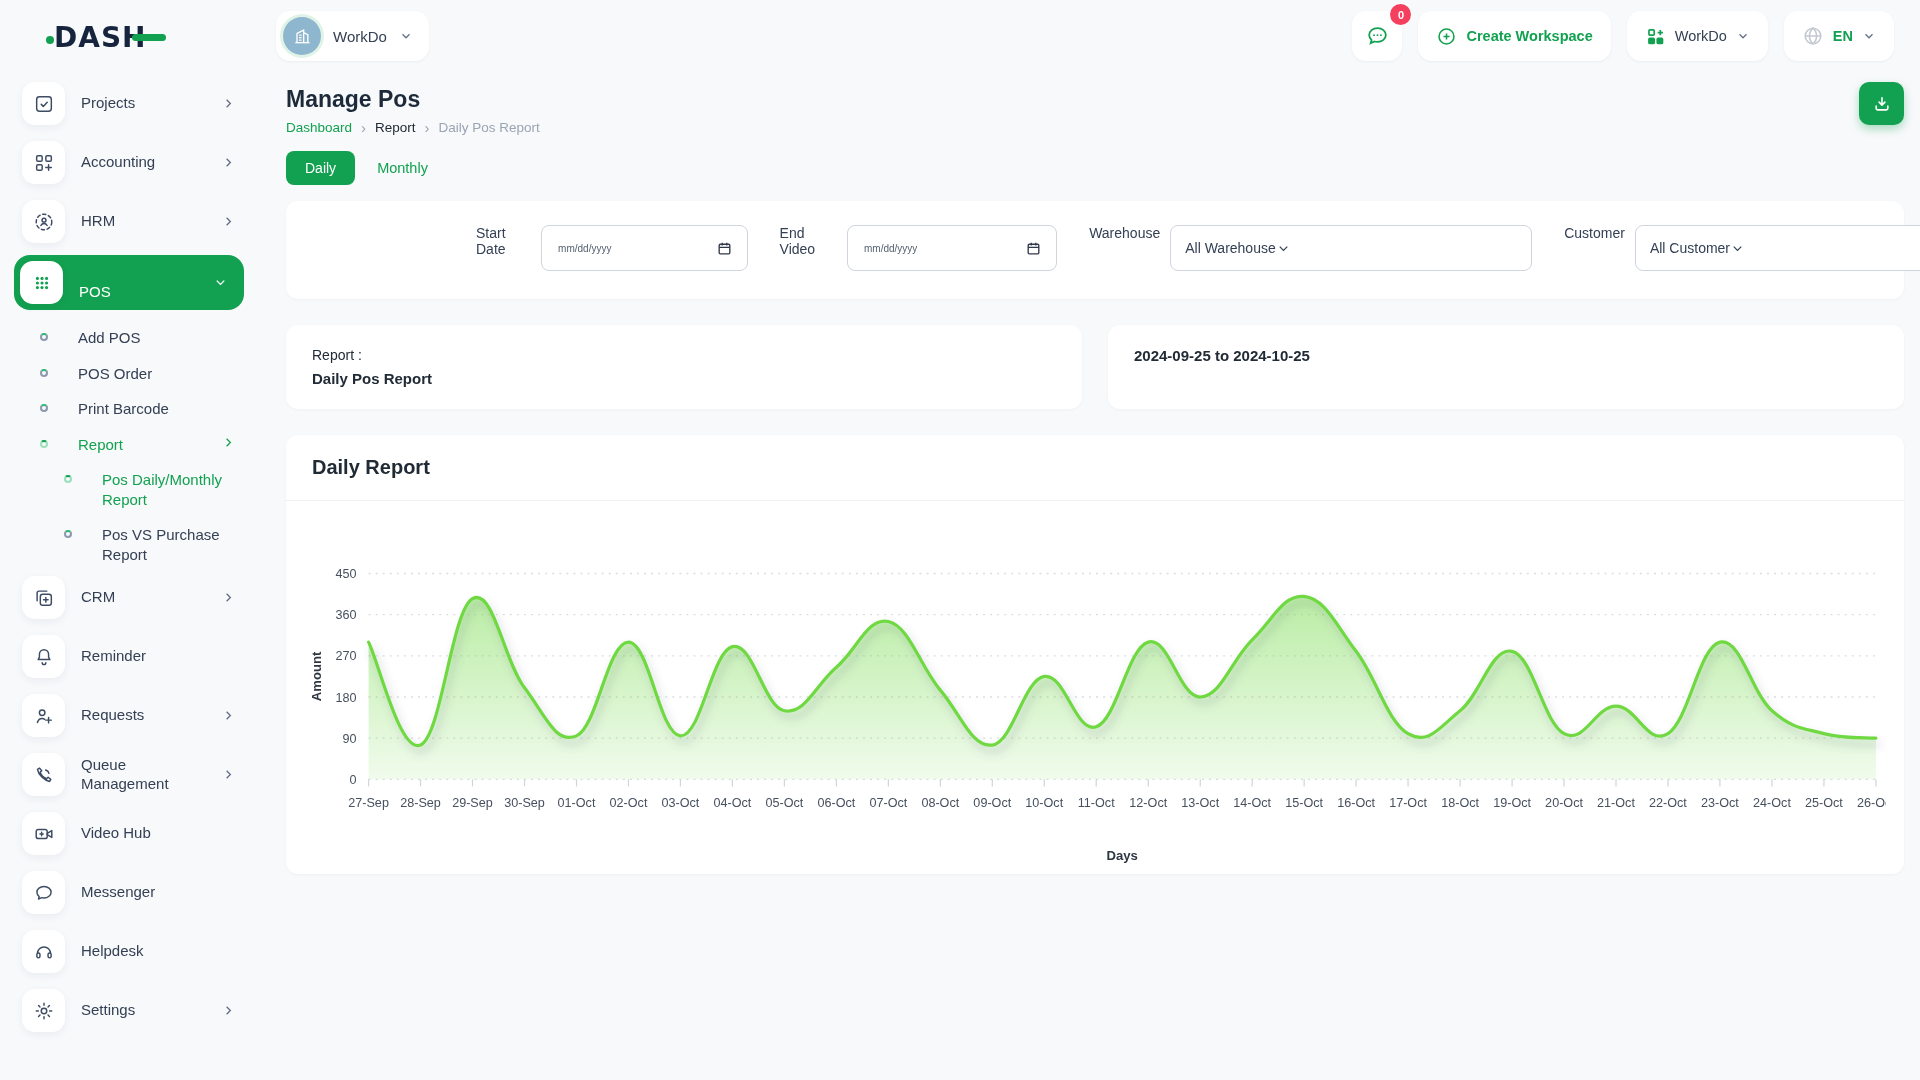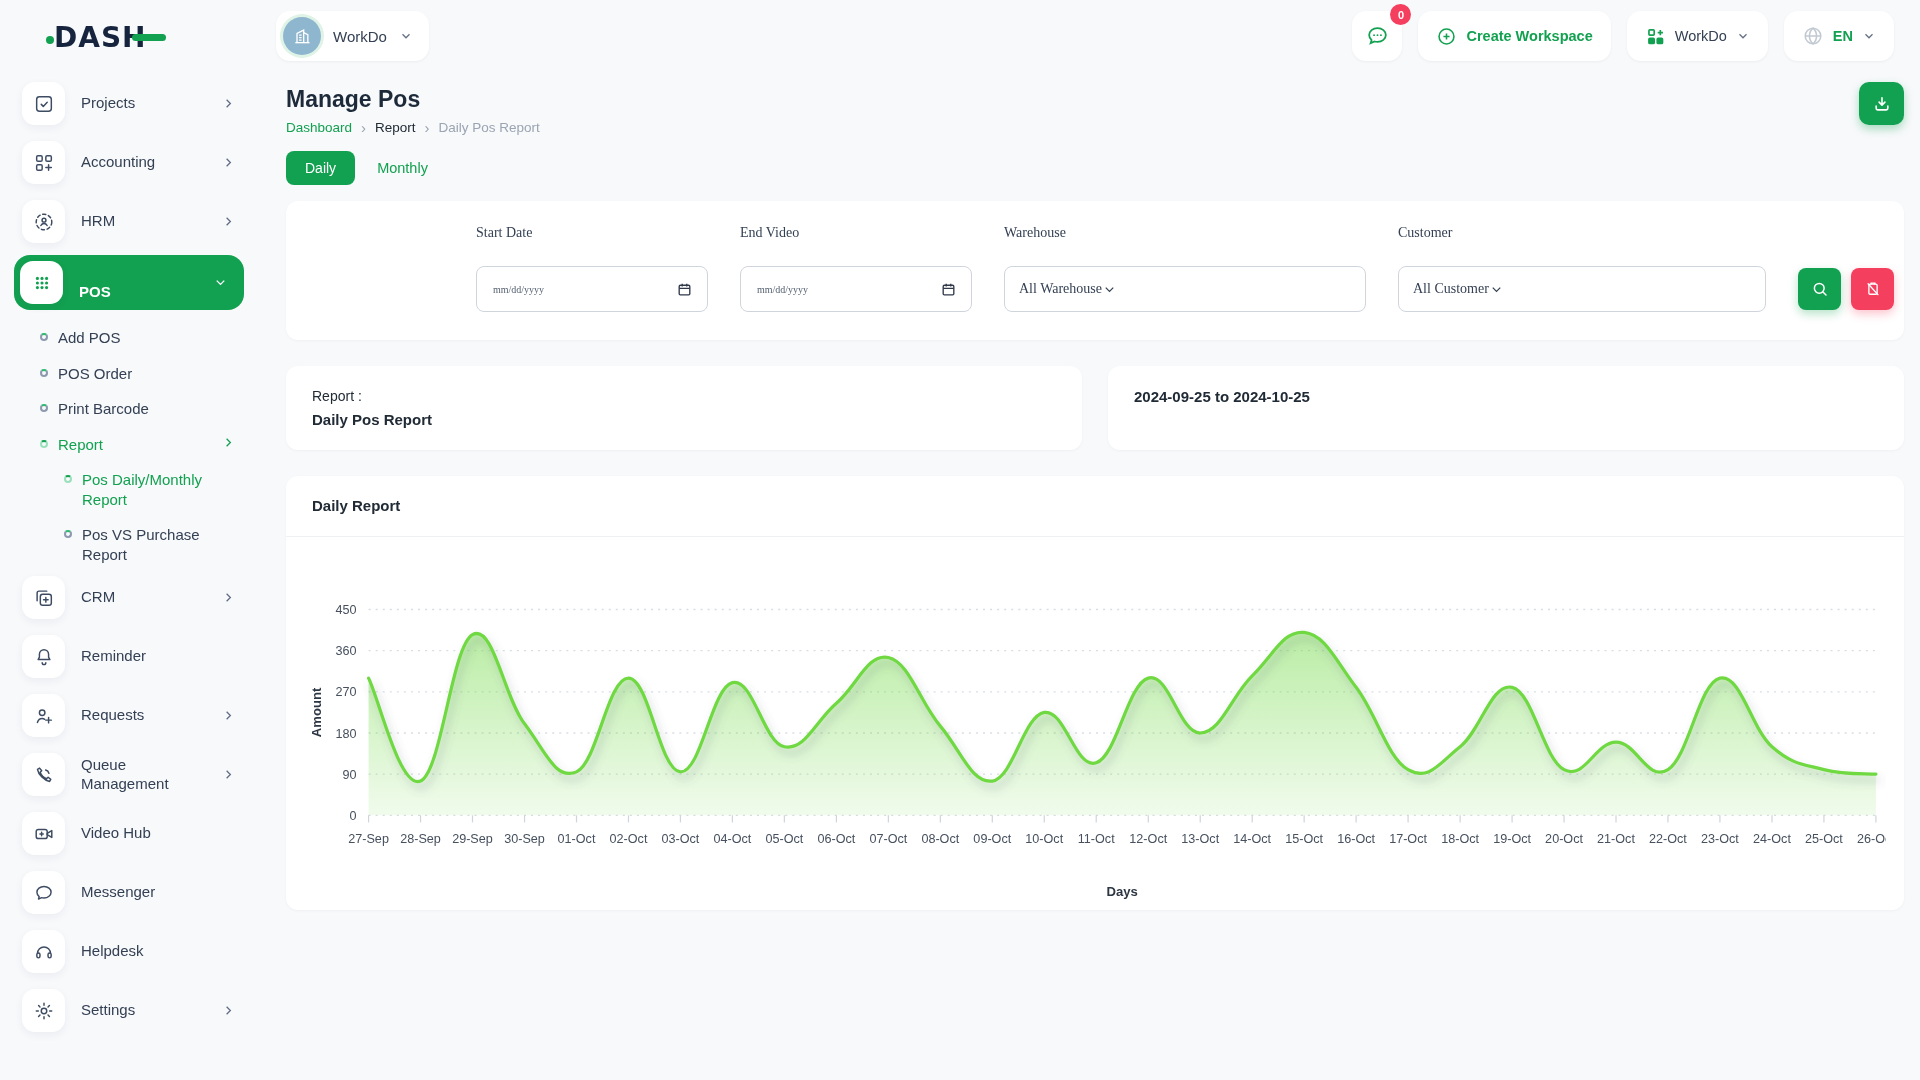--- a/index.html
+++ b/index.html
@@ -36,23 +36,23 @@
   .green-txt{color:var(--green);font-weight:600;}
 
   
   .sidebar{position:fixed;left:0;top:72px;bottom:0;width:260px;padding:6px 16px 10px 14px;overflow:hidden;}
   .nav-item{display:flex;align-items:center;gap:16px;padding:4px 8px;margin-bottom:8px;cursor:pointer;}
   .icon-box{width:43px;height:43px;background:#fff;border-radius:13px;flex:0 0 auto;display:flex;
     align-items:center;justify-content:center;box-shadow:0 3px 8px rgba(18,38,63,.06);}
   .nav-label{font-size:15px;color:#344054;flex:1;line-height:1.25;}
   .chev{color:#5F6C85;flex:0 0 auto;}
   .nav-item.active-pill{background:var(--green);border-radius:16px;padding:6px 16px 6px 6px;margin:2px 0 10px;}
-  .nav-item.active-pill .nav-label{color:#fff;font-weight:bold;margin-top:20px;}
+  .nav-item.active-pill .nav-label{color:#fff;font-weight:normal;margin-top:20px;}
   .nav-item.active-pill .chev{color:#fff;}
-  .sub-item{display:flex;align-items:flex-start;gap:10px;padding:8px 8px 8px 26px;cursor:pointer;}
+  .sub-item{display:flex;align-items:flex-start;gap:30px;padding:8px 8px 8px 26px;cursor:pointer;}
   .sub-item .bullet{width:8px;height:8px;border:2px solid #8D99AE;border-top-color:#2EB872;
     border-radius:50%;margin-top:5px;flex:0 0 auto;}
   .sub-item .sub-label{font-size:15px;color:#344054;line-height:1.3;flex:1;}
   .sub-item.lv2{padding-left:50px;}
   .sub-item.active .sub-label{color:var(--green);}
   .sub-item.active .bullet{border-color:#9BE0BC;border-top-color:var(--green);}
 
   
   main{margin-left:260px;padding:6px 16px 30px 26px;}
   .page-head{display:flex;align-items:flex-start;}
@@ -67,21 +67,21 @@
     box-shadow:0 4px 10px rgba(18,161,80,.35);}
   .tabs{margin:16px 0 16px;display:flex;gap:8px;align-items:center;}
   .tab-active{background:var(--green);color:#fff;border:none;border-radius:8px;padding:9px 19px;
     font-size:14px;cursor:pointer;font-family:inherit;}
   .tab-ghost{background:transparent;color:var(--green);border:none;font-size:14.5px;padding:9px 14px;
     cursor:pointer;font-family:inherit;}
 
   
   .filter-card{background:var(--card);border-radius:12px;padding:24px 26px 28px 190px;display:flex;
     gap:32px;align-items:flex-end;box-shadow:0 1px 3px rgba(16,24,40,.04);}
-  .field{display:flex;flex-direction:column;gap:25px;font-family:Liberation Serif, serif;}
+  .field{display:flex;flex-direction:row;gap:10px;}
   .field label{font-size:14px;color:#344054;}
   .ctl{height:46px;border:1px solid var(--border);border-radius:8px;background:#fff;display:flex;
     align-items:center;padding:0 14px;font-size:14px;color:#344054;}
   .ctl input{border:none;outline:none;flex:1;font-size:10px;color:#344054;font-family:inherit;background:transparent;}
   .ctl input::placeholder{color:#556070;}
   .w-date{width:232px;}
   .w-house{width:362px;}
   .w-cust{width:368px;}
   .sel{justify-content:flex-start;cursor:pointer;}
   .filter-actions{display:flex;gap:10px;margin-left:auto;padding-bottom:2px;}
@@ -94,21 +94,21 @@
   .info-row{display:flex;gap:26px;margin-top:26px;}
   .info-card{flex:1;background:var(--card);border-radius:12px;padding:22px 26px;
     box-shadow:0 1px 3px rgba(16,24,40,.04);}
   .info-label{font-size:14px;color:#212B36;margin-bottom:7px;}
   .info-value{font-size:15px;font-weight:bold;color:#212B36;}
 
   
   .chart-card{background:var(--card);border-radius:12px;margin-top:26px;
     box-shadow:0 1px 3px rgba(16,24,40,.04);}
   .chart-head{padding:21px 26px;border-bottom:1px solid #EEF0F3;}
-  .chart-title{font-size:15px;font-weight:bold;color:#212B36;}
+  .chart-title{font-size:20px;font-weight:bold;color:#212B36;}
   .chart-body{padding:14px 18px 4px;}
   .ytick,.xtick{font-size:12.5px;fill:#46505E;}
   .axis-title{font-size:13px;font-weight:bold;fill:#2D3643;}
 </style>
 </head>
 <body>
 
 <header class="topbar">
   <div class="logo-wrap">
     <svg width="122" height="36" viewBox="0 0 122 36">

